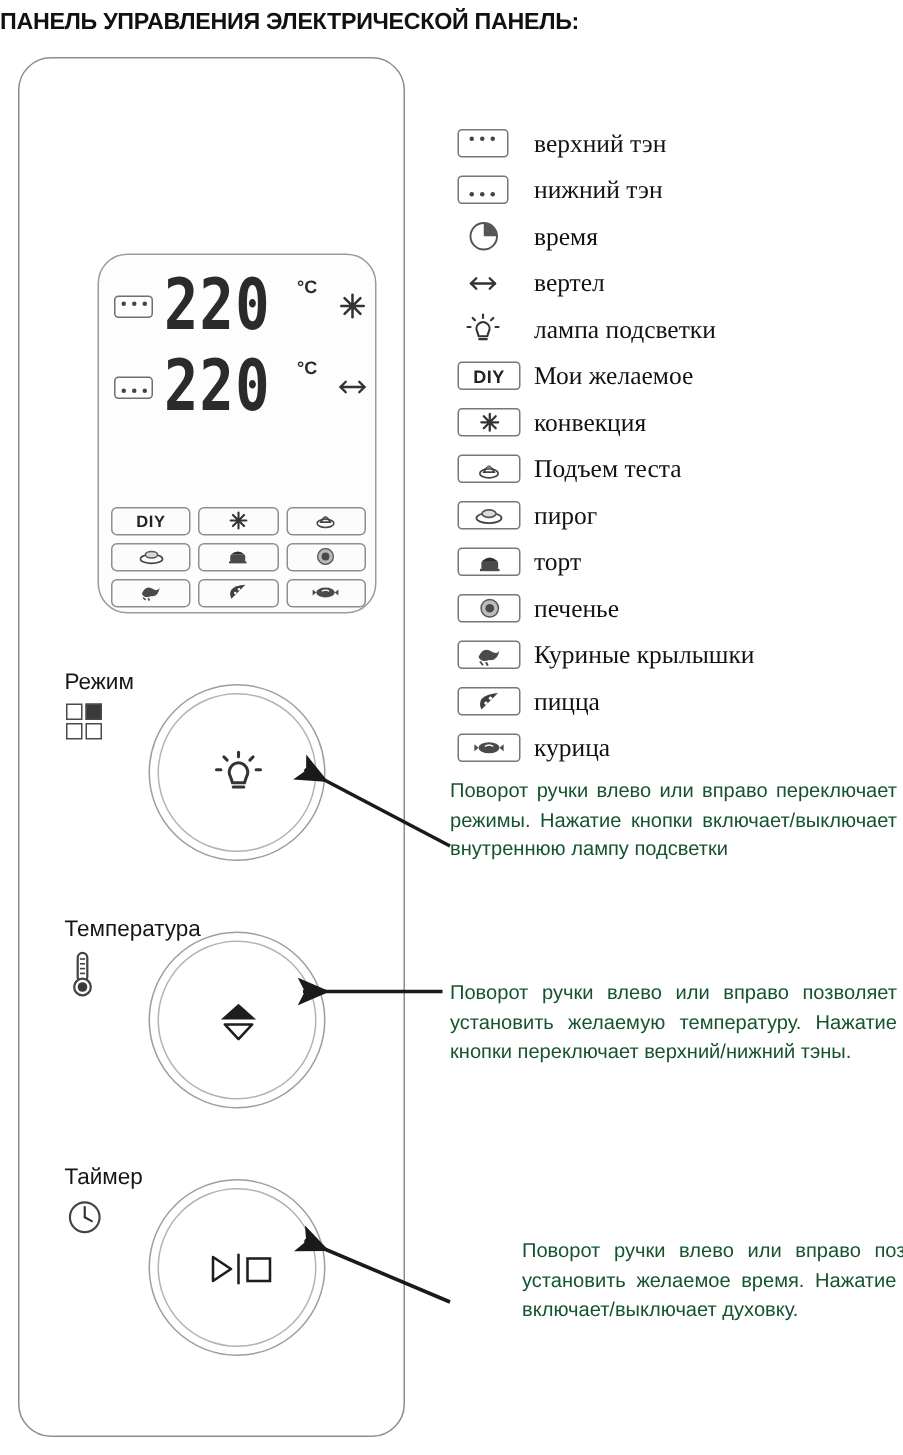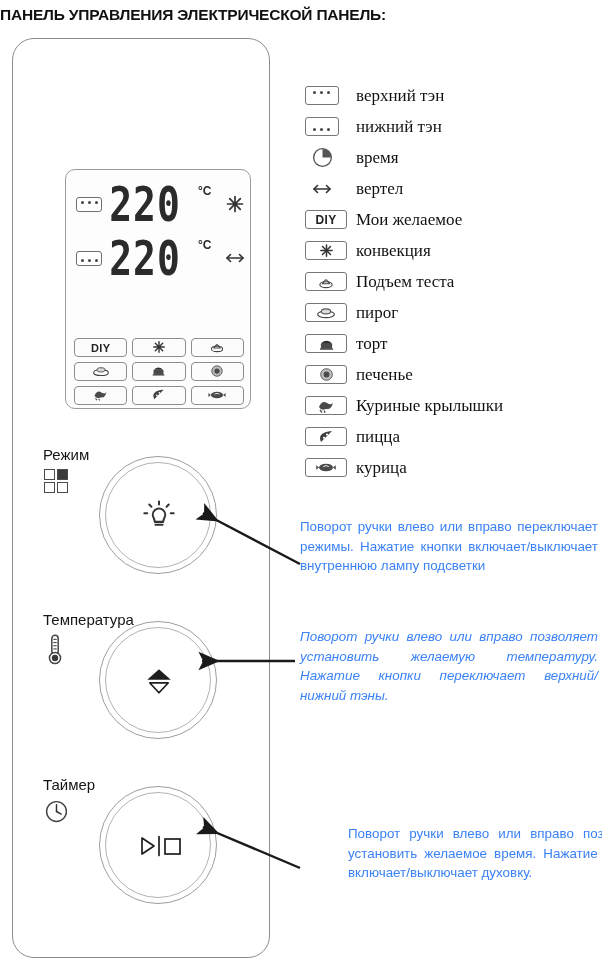--- a/index.html
+++ b/index.html
@@ -37,21 +37,21 @@
     border-radius: 22px;
     background: #ffffff;
   }
 
   
   #lcd-display {
     position: absolute;
     left: 52px; top: 130px;
     width: 186px; height: 240px;
     border: 1.5px solid #9a9a9a;
-    border-radius: 10px;
+    border-radius: 20px;
     background: #fdfdfd;
   }
   .lcd-row {
     position: absolute;
     left: 0; width: 186px; height: 52px;
     display: flex; align-items: center;
   }
   #lcd-row-top    { top: 8px; }
   #lcd-row-mid    { top: 62px; }
   #lcd-row-time   { top: 116px; }
@@ -236,26 +236,26 @@
   }
 
   
   .desc-block {
     position: absolute;
     left: 300px;
     width: 298px;
     font-family: "Liberation Sans", sans-serif;
     font-size: 13.4px;
     line-height: 19.5px;
-    color: #3b82f6;
+    color: #14532d;
     text-align: justify;
     text-justify: inter-word;
   }
   #desc-mode  { top: 517px; }
-  #desc-temp  { top: 627px; font-style: italic; }
+  #desc-temp  { top: 652px; }
   #desc-timer { top: 824px; margin-left: 48px; }
 </style>
 </head>
 <body>
 
 <div id="page-title">ПАНЕЛЬ УПРАВЛЕНИЯ ЭЛЕКТРИЧЕСКОЙ ПАНЕЛЬ:</div>
 
 <div id="oven-panel">
 
   <div id="lcd-display">
@@ -545,20 +545,38 @@
             <line x1="4" y1="7" x2="20" y2="7"></line>
             <polyline points="7.5,3.5 4,7 7.5,10.5"></polyline>
             <polyline points="16.5,3.5 20,7 16.5,10.5"></polyline>
           </g>
         </svg>
       </div>
     </div>
     <div class="legend-text">вертел</div>
   </div>
 
+  <div class="legend-row">
+    <div class="legend-icon-cell">
+      <div class="legend-plain">
+        <svg width="24" height="24" viewBox="0 0 22 22">
+          <g stroke="#333" stroke-width="1.3" fill="none" stroke-linecap="round">
+            <path d="M7.6 12.3 A4 4 0 1 1 14.4 12.3 L13.6 14.8 L8.4 14.8 Z"></path>
+            <line x1="8.7" y1="16.6" x2="13.3" y2="16.6"></line>
+            <line x1="11" y1="1.6" x2="11" y2="3.6"></line>
+            <line x1="3.4" y1="9.2" x2="1.5" y2="9.2"></line>
+            <line x1="20.5" y1="9.2" x2="18.6" y2="9.2"></line>
+            <line x1="4.7" y1="3.6" x2="6.1" y2="5"></line>
+            <line x1="17.3" y1="3.6" x2="15.9" y2="5"></line>
+          </g>
+        </svg>
+      </div>
+    </div>
+    <div class="legend-text">лампа подсветки</div>
+  </div>
 
   <div class="legend-row">
     <div class="legend-icon-cell">
       <div class="legend-box">
         <span class="diy-text">DIY</span>
       </div>
     </div>
     <div class="legend-text">Мои желаемое</div>
   </div>
 

